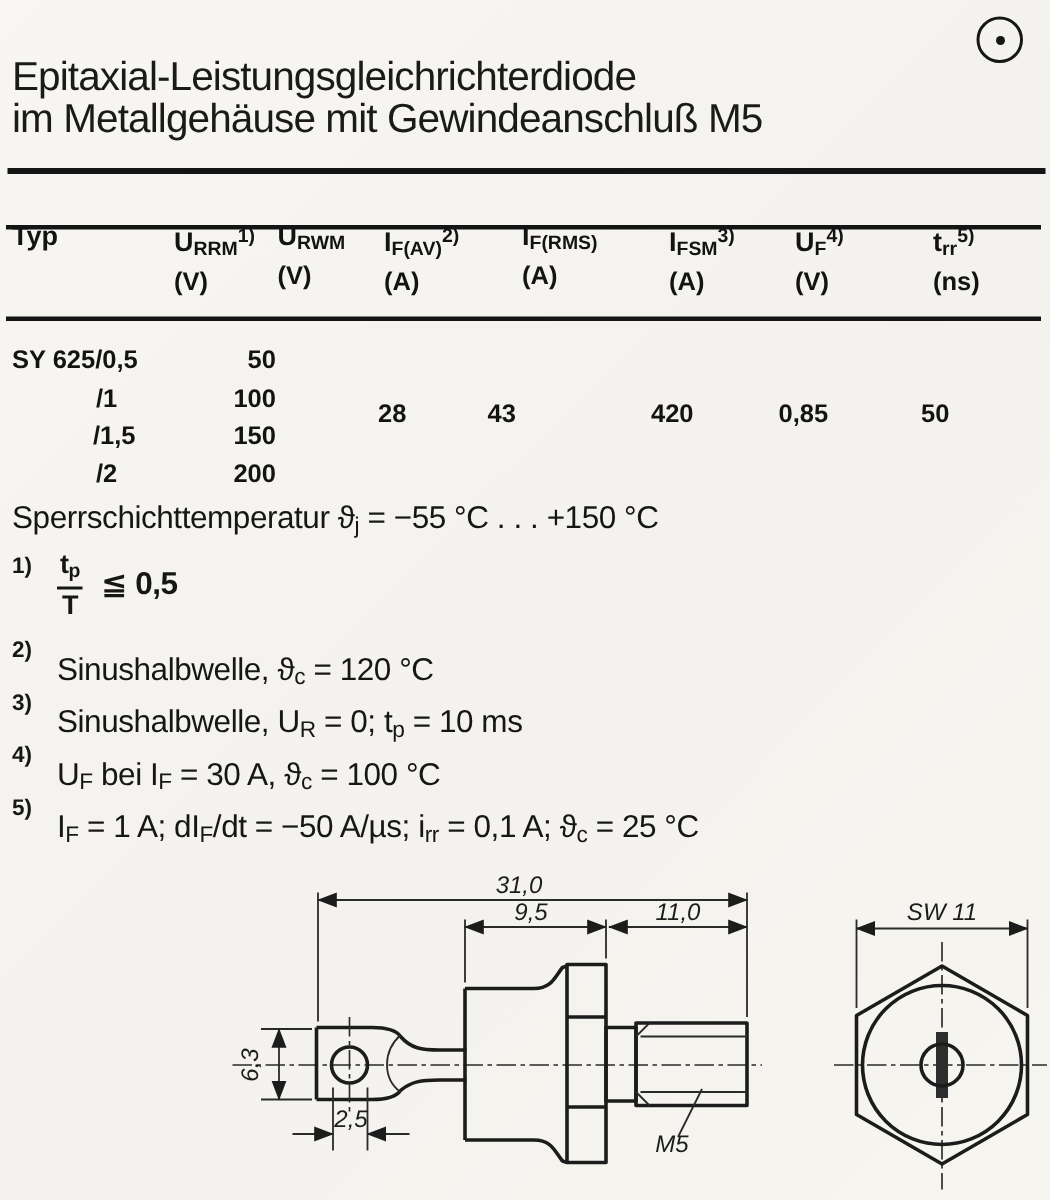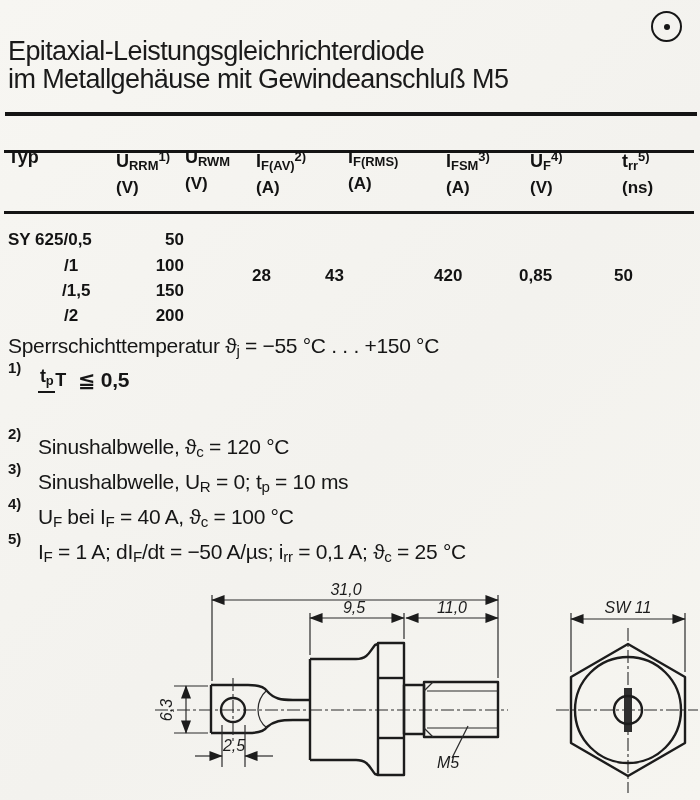--- a/index.html
+++ b/index.html
@@ -44,21 +44,21 @@
   sup{font-size:0.72em;vertical-align:0.5em;}
   .trow-label{position:absolute;font-size:17px;font-weight:700;white-space:nowrap;}
   .trow-val{position:absolute;left:118px;width:66px;text-align:right;font-size:17px;font-weight:700;}
   .shared-val{position:absolute;top:266px;text-align:left;font-size:17px;font-weight:700;}
   
   .note-line{position:absolute;left:8px;font-size:21px;letter-spacing:-0.3px;white-space:nowrap;color:#161616;}
   .fn{position:absolute;left:8px;font-size:21px;letter-spacing:-0.3px;white-space:nowrap;color:#161616;}
   .fnm{display:inline-block;width:30px;font-size:15px;font-weight:700;position:relative;top:-7px;letter-spacing:0;}
   .fn1{display:flex;align-items:center;}
   .fn1 .fnm{top:-12px;}
-  .frac{display:inline-flex;flex-direction:row;align-items:center;font-size:18px;font-weight:700;line-height:19px;}
+  .frac{display:inline-flex;flex-direction:column;align-items:center;font-size:18px;font-weight:700;line-height:19px;}
   .frac .num{border-bottom:2px solid #161616;padding:0 2px 1px;}
   .frac .den{padding-top:1px;}
   .fnrest{margin-left:12px;font-weight:700;}
   
   .drawing{position:absolute;left:0;top:575px;}
   .o{stroke:#1c1c1c;stroke-width:2.4;fill:none;stroke-linejoin:round;}
   .thin{stroke:#2a2a2a;stroke-width:1.2;fill:none;}
   .cl{stroke:#2a2a2a;stroke-width:1.1;fill:none;stroke-dasharray:13 3 3 3;}
   .dimtxt{font-family:"Liberation Sans","DejaVu Sans",sans-serif;font-style:italic;font-size:16px;fill:#1c1c1c;text-anchor:middle;}
 </style>
@@ -130,21 +130,21 @@
     <sup class="fnm">1)</sup>
     <span class="frac">
       <span class="num"><span>t</span><sub>p</sub></span>
       <span class="den">T</span>
     </span>
     <span class="fnrest">≦ 0,5</span>
   </div>
 
   <div class="fn" style="top:432px"><sup class="fnm">2)</sup><span><span>Sinushalbwelle, </span><span>ϑ</span><sub>c</sub><span> = 120 °C</span></span></div>
   <div class="fn" style="top:467px"><sup class="fnm">3)</sup><span><span>Sinushalbwelle, U</span><sub>R</sub><span> = 0; t</span><sub>p</sub><span> = 10 ms</span></span></div>
-  <div class="fn" style="top:502px"><sup class="fnm">4)</sup><span><span>U</span><sub>F</sub><span> bei I</span><sub>F</sub><span> = 40 A, </span><span>ϑ</span><sub>c</sub><span> = 100 °C</span></span></div>
+  <div class="fn" style="top:502px"><sup class="fnm">4)</sup><span><span>U</span><sub>F</sub><span> bei I</span><sub>F</sub><span> = 30 A, </span><span>ϑ</span><sub>c</sub><span> = 100 °C</span></span></div>
   <div class="fn" style="top:537px"><sup class="fnm">5)</sup><span><span>I</span><sub>F</sub><span> = 1 A; dI</span><sub>F</sub><span>/dt = −50 A/µs; i</span><sub>rr</sub><span> = 0,1 A; </span><span>ϑ</span><sub>c</sub><span> = 25 °C</span></span></div>
 
   <svg class="drawing" width="700" height="225" viewBox="0 0 700 225">
     <defs>
       <marker id="arr" viewBox="0 0 10 10" refX="9.5" refY="5" markerWidth="11" markerHeight="11" orient="auto-start-reverse">
         <path d="M0,1.2 L10,5 L0,8.8 z" fill="#1c1c1c"></path>
       </marker>
     </defs>
 
     <g>

